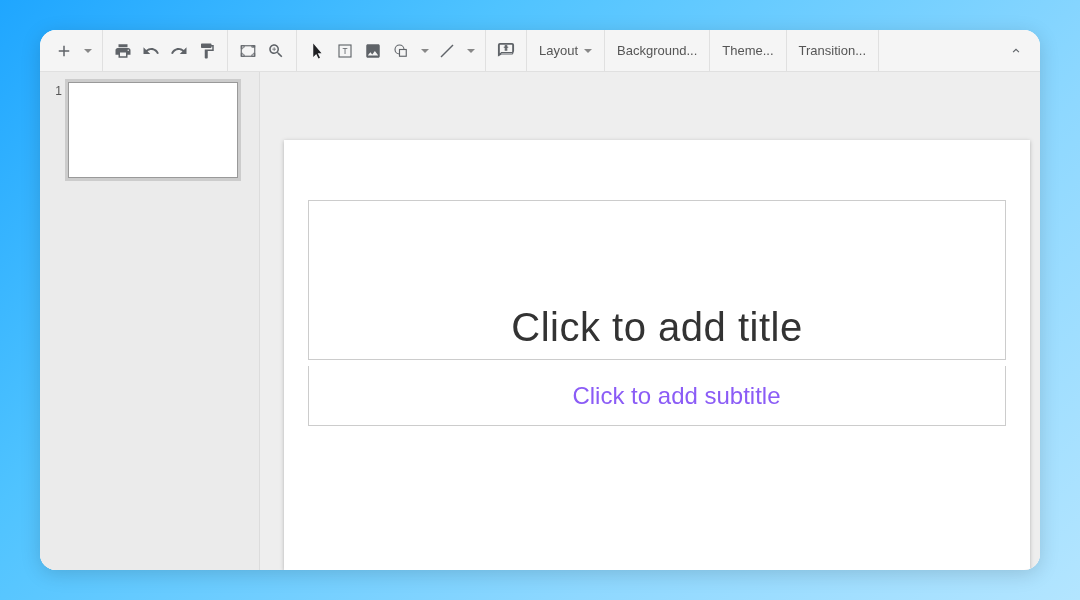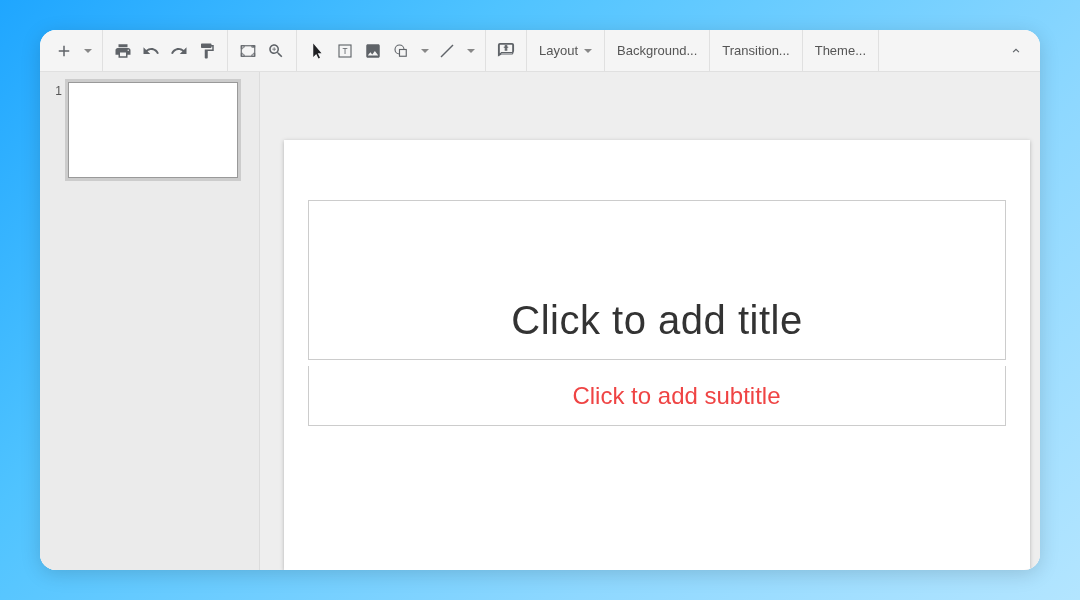--- a/index.html
+++ b/index.html
@@ -127,36 +127,36 @@
       background: #fff;
       box-shadow: 0 1px 4px rgba(0,0,0,0.25);
       padding: 60px 24px 20px 24px;
     }
     .title-box {
       border: 1px solid #ccc;
       height: 160px;
       display: flex;
       align-items: flex-end;
       justify-content: center;
-      padding-bottom: 16px;
+      padding-bottom: 9px;
       cursor: text;
       color: #333;
       font-size: 40px;
       letter-spacing: 0.5px;
     }
     .subtitle-box {
       border: 1px solid #ccc;
       border-top: none;
       margin-top: 6px;
       height: 60px;
       display: flex;
       align-items: center;
       justify-content: center;
       cursor: text;
-      color: #ef4444;
+      color: #8b5cf6;
       font-size: 24px;
       padding-left: 39px;
     }
   </style>
 </head>
 <body>
 
 <div class="app-window">
 
   <div class="toolbar">
@@ -258,24 +258,24 @@
     </div>
 
     <button class="tb-text-btn">
       <span>Layout</span>
       <span class="caret"></span>
     </button>
     <button class="tb-text-btn">
       <span>Background...</span>
     </button>
     <button class="tb-text-btn">
-      <span>Transition...</span>
+      <span>Theme...</span>
     </button>
     <button class="tb-text-btn">
-      <span>Theme...</span>
+      <span>Transition...</span>
     </button>
 
     <div class="tb-spacer"></div>
 
     <div class="collapse-btn">
       <svg width="14" height="14" viewBox="0 0 24 24">
           <path d="M7 14l5-5 5 5" stroke="#5f6368" stroke-width="2" fill="none"></path>
         </svg>
     </div>
   </div>

